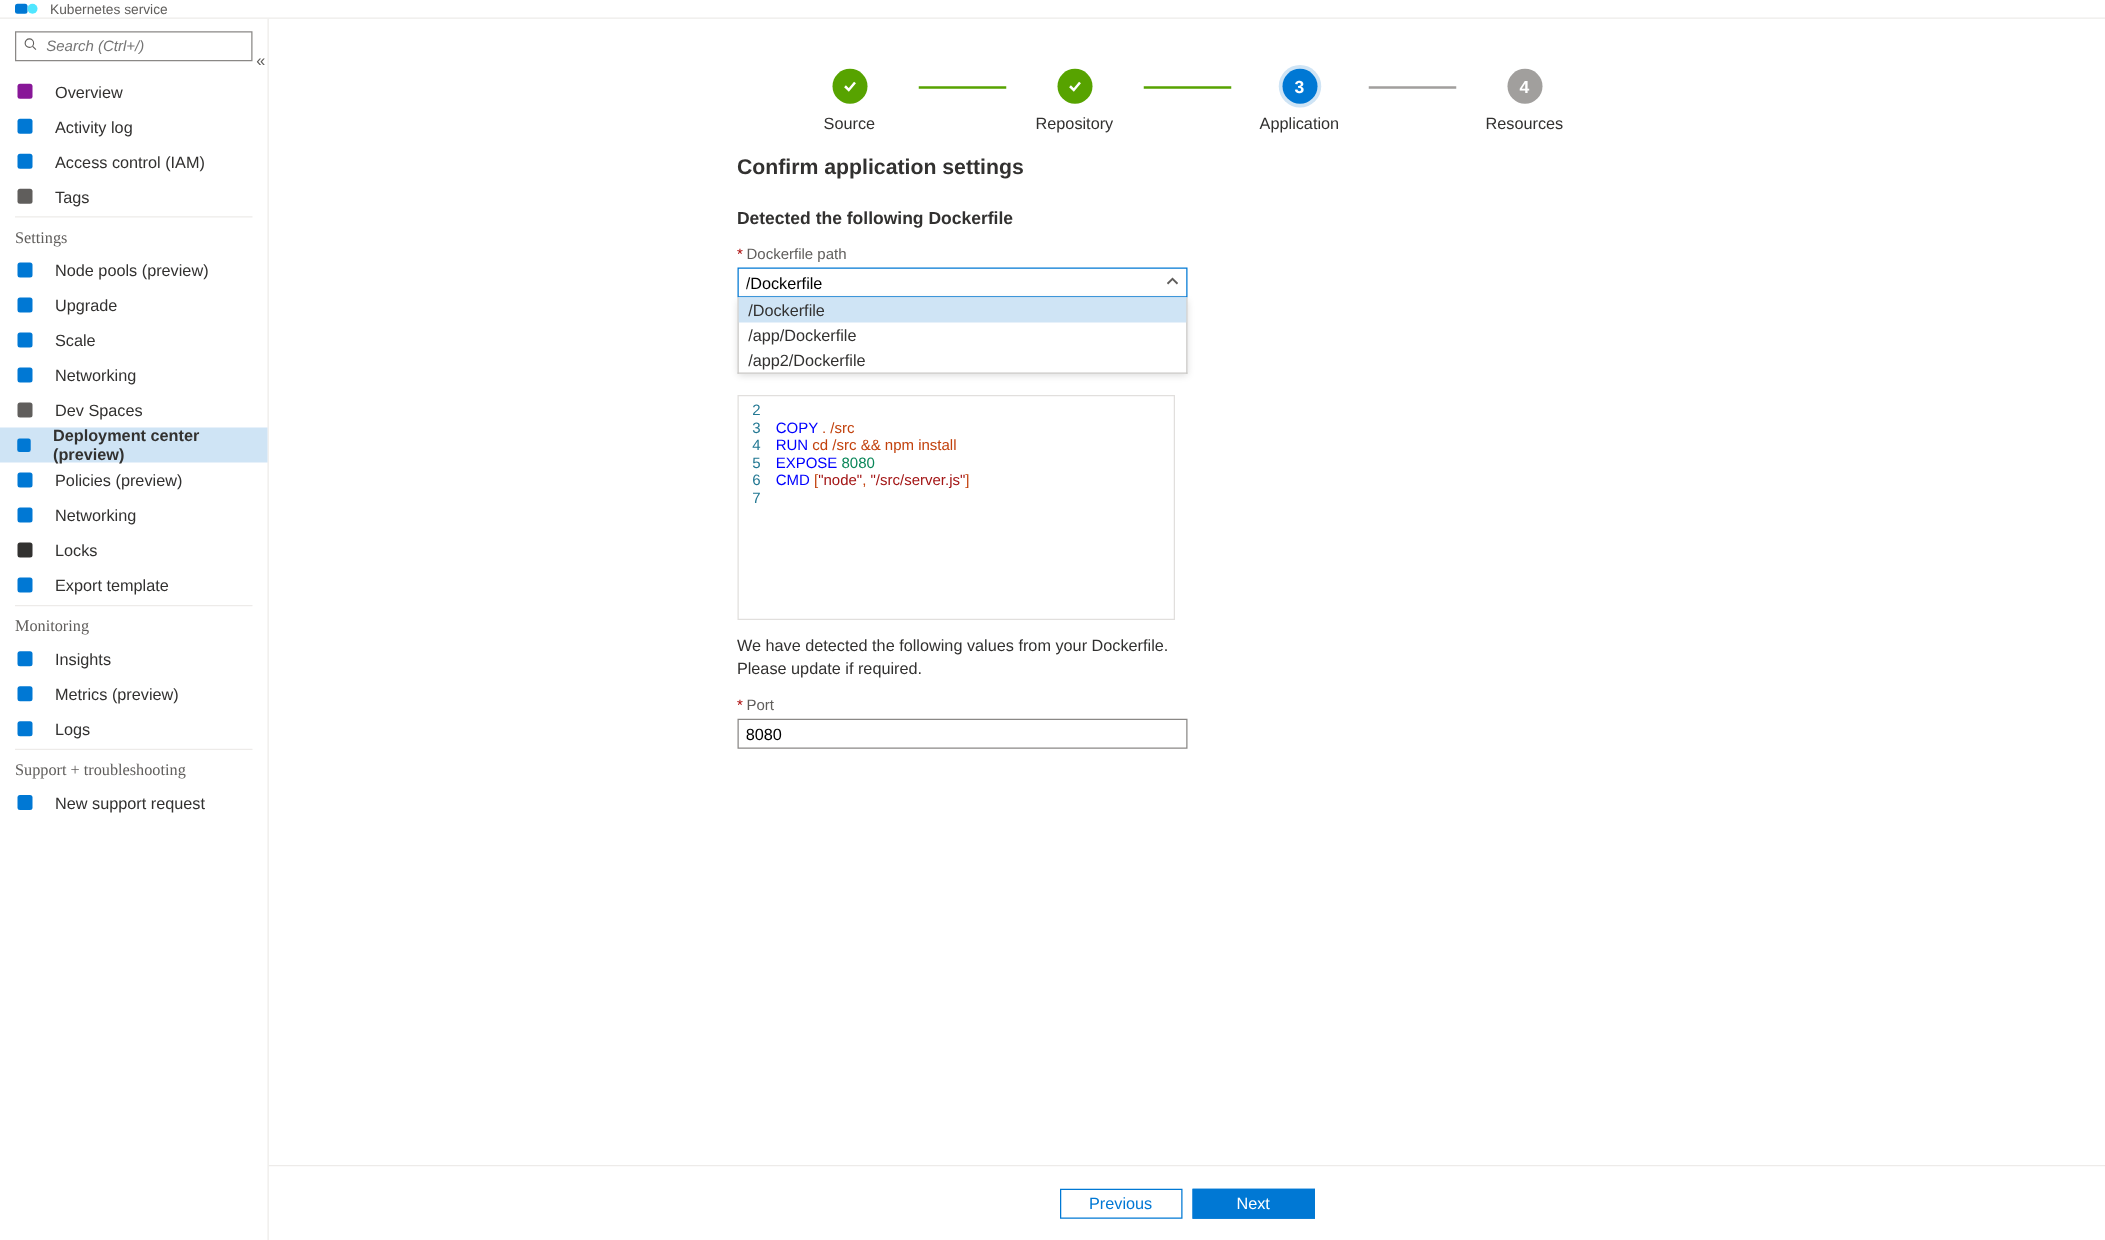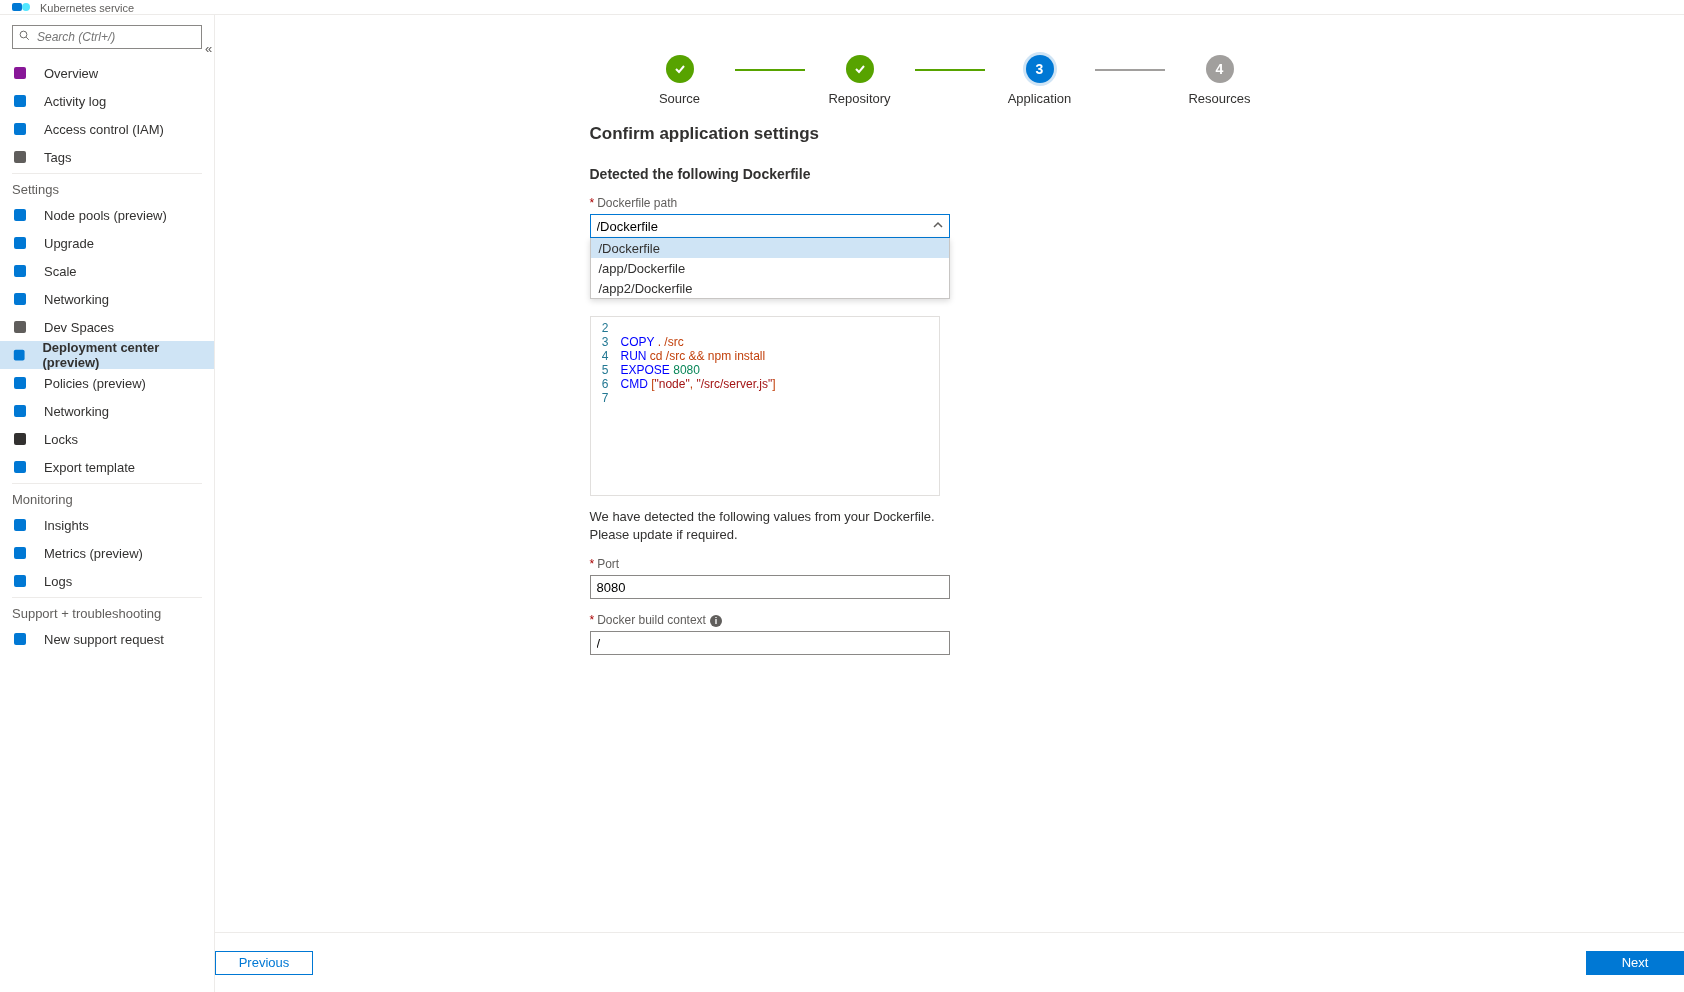--- a/index.html
+++ b/index.html
@@ -11,21 +11,21 @@
 
   .layout { display:flex; height: calc(100% - 15px); }
 
   .sidebar { width:215px; border-right:1px solid #edebe9; padding:10px 0 0 0; position:relative; }
   .collapse { position:absolute; top:26px; left:205px; font-size:13px; color:#605e5c; cursor:pointer; }
   .search-wrap { padding: 0 12px 10px 12px; }
   .search { display:flex; align-items:center; height:24px; border:1px solid #8a8886; padding:0 6px; }
   .search svg { width:12px; height:12px; flex:0 0 auto; }
   .search input { border:none; outline:none; font-style:italic; font-size:12px; color:#605e5c; margin-left:6px; width:100%; background:transparent; }
 
-  .nav-section-label { padding: 6px 12px 4px 12px; font-size:13px; color:#605e5c; }
+  .nav-section-label { padding: 6px 12px 4px 12px; font-size:13px; color:#605e5c;font-family:Liberation Serif, serif; }
   .nav-divider { border-top:1px solid #edebe9; margin:2px 12px; }
   .nav-item { display:flex; align-items:center; height:28px; padding: 0 12px; cursor:pointer; gap:16px; }
   .nav-item.selected { background:#cfe4f5;font-weight:bold; }
   .nav-item .icon { width:16px; height:16px; display:flex; align-items:center; justify-content:center; }
   .nav-item .label { font-size:13px; color:#323130; }
 
   .main { flex:1; position:relative; }
   .content { width:720px; margin: 40px auto 0 auto; position:relative; }
 
   .stepper { display:flex; justify-content:center; align-items:flex-start; }
@@ -60,21 +60,21 @@
   .code-txt { white-space:pre; }
   .kw   { color:#0000ff; }
   .str  { color:#a31515; }
   .num  { color:#098658; }
   .plain{ color:#c2410c; }
 
   .hint { font-size:13px; color:#323130; margin-top:12px; width:360px; line-height:1.35; }
 
   .text-input { width:360px; height:24px; border:1px solid #8a8886; padding:0 6px; font-size:13px; margin-top:4px; }
 
-  .footer { position:absolute; bottom:0; left:215px; right:0; height:60px; border-top:1px solid #edebe9; display:flex; align-items:center; justify-content:space-between; gap:8px; }
+  .footer { position:absolute; bottom:0; left:215px; right:0; height:60px; border-top:1px solid #edebe9; display:flex; align-items:center; justify-content:center; gap:8px; }
   .btn { width:98px; height:24px; font-size:13px; cursor:pointer; }
   .btn-secondary { background:#fff; border:1px solid #0078d4; color:#0078d4; }
   .btn-primary   { background:#0078d4; border:1px solid #0078d4; color:#fff; }
 </style>
 </head>
 <body>
 
 <div class="topbar">
   <span class="topbar-icon">
     <svg viewBox="0 0 20 14">
@@ -346,26 +346,20 @@
 
       <div class="hint">We have detected the following values from your Dockerfile. Please update if required.</div>
 
       <div class="field">
         <div class="field-label">
           <span class="req">*</span><span>Port</span>
         </div>
         <input class="text-input" value="8080" style="">
       </div>
 
-      <div class="field">
-        <div class="field-label">
-          <span class="req">*</span><span>Docker build context</span><span class="info">i</span>
-        </div>
-        <input class="text-input" value="/" style="">
-      </div>
 
     </div>
   </div>
 
 </div>
 
 <div class="footer">
   <button class="btn btn-secondary">Previous</button>
   <button class="btn btn-primary">Next</button>
 </div>

